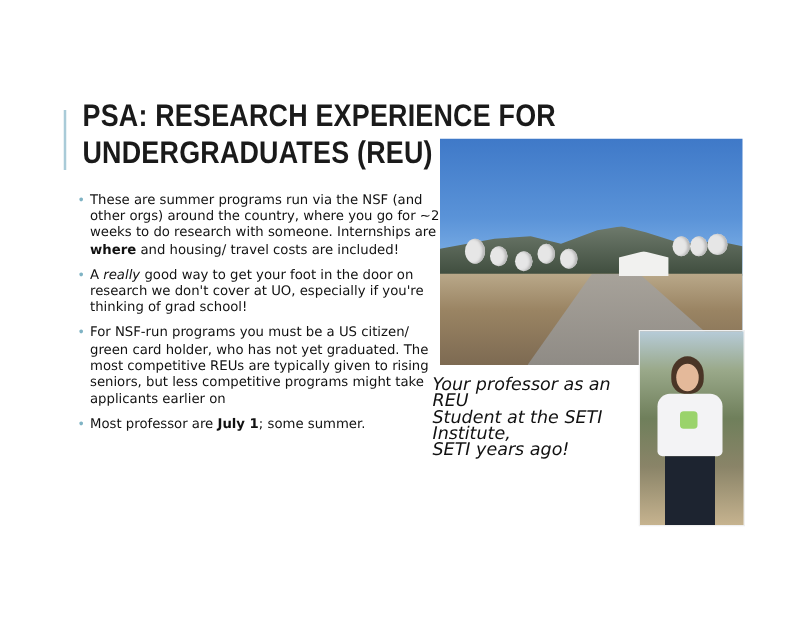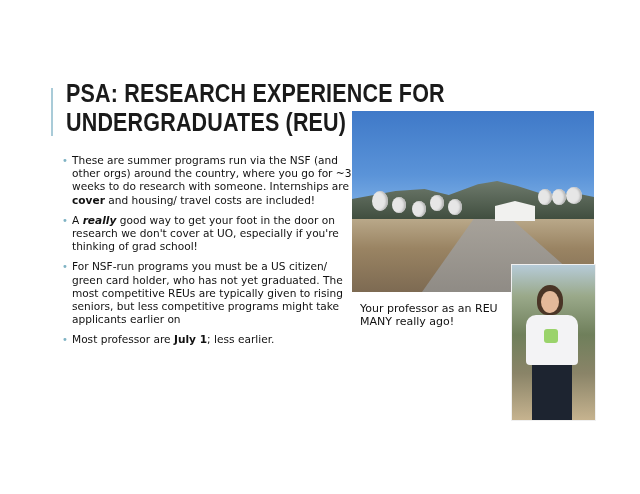--- a/index.html
+++ b/index.html
@@ -21,24 +21,24 @@
       position: absolute; left: 62px; top: 154px; width: 290px; margin: 0; padding: 0; list-style: none;
     }
     .bullet {
       position: relative; padding-left: 10px; margin-bottom: 7px;
       font-family: "DejaVu Sans", sans-serif; font-size: 10.6px; line-height: 13.2px; color: #111;
     }
     .bullet .dot {
       position: absolute; left: 0; top: 0; color: #7fb3c4; font-size: 10px;
     }
     .bullet b { font-weight: bold; }
-    .bullet i { font-style: italic; font-weight: bold; }
+    .bullet i { font-style: italic; }
     .caption {
-      position: absolute; left: 360px; top: 302px; width: 150px;
-      font-family: "DejaVu Sans", sans-serif; font-size: 11px; line-height: 13px; color: #111;
+      position: absolute; left: 346px; top: 302px; width: 150px;
+      font-family: "DejaVu Sans", sans-serif; font-style: italic; font-size: 14px; line-height: 13px; color: #111;
     }
     .photo-main {
       position: absolute; left: 352px; top: 111px; width: 242px; height: 181px; overflow: hidden;
       background: linear-gradient(180deg, #3f79c8 0%, #5a93d8 35%, #7eb0e6 55%, #a4c6e6 60%);
     }
     .photo-main .mountain {
       position: absolute; left: 0; top: 70px; width: 242px; height: 40px;
       background: linear-gradient(180deg, #6e7a6c, #3e4c3d);
       clip-path: polygon(0 45%, 18% 25%, 30% 20%, 40% 35%, 52% 8%, 60% 0%, 68% 12%, 80% 35%, 92% 30%, 100% 40%, 100% 100%, 0 100%);
     }
@@ -87,33 +87,33 @@
 <div class="accent-bar"></div>
 
 <div class="title">
   <div>PSA: RESEARCH EXPERIENCE FOR</div>
   <div>UNDERGRADUATES (REU)</div>
 </div>
 
 <ul class="bullets">
   <li class="bullet">
     <span class="dot">•</span>
-    <span>These are summer programs run via the NSF (and other orgs) around the country, where you go for ~3 weeks to do research with someone.  Internships are </span><b>cover</b><span> and housing/ travel costs are included!</span>
+    <span>These are summer programs run via the NSF (and other orgs) around the country, where you go for ~2 weeks to do research with someone.  Internships are </span><b>where</b><span> and housing/ travel costs are included!</span>
   </li>
   <li class="bullet">
     <span class="dot">•</span>
     <span>A </span><i>really</i><span> good way to get your foot in the door on research we don't cover at UO, especially if you're thinking of grad school!</span>
   </li>
   <li class="bullet">
     <span class="dot">•</span>
     <span>For NSF-run programs you must be a US citizen/ green card holder, who has not yet graduated.  The most competitive REUs are typically given to rising seniors, but less competitive programs might take applicants earlier on</span>
   </li>
   <li class="bullet">
     <span class="dot">•</span>
-    <span>Most professor are </span><b>July 1</b><span>; less earlier.</span>
+    <span>Most professor are </span><b>July 1</b><span>; some summer.</span>
   </li>
 </ul>
 
 <div class="photo-main">
   <div class="mountain"></div>
   <div class="ground"></div>
   <div class="road"></div>
   <div class="building"></div>
   <div class="dish" style="left:20px;top:80px;width:16px;height:20px;"></div>
   <div class="dish" style="left:40px;top:86px;"></div>
@@ -128,14 +128,15 @@
 <div class="photo-inset">
   <div class="shirt"></div>
   <div class="logo"></div>
   <div class="pants"></div>
   <div class="hair"></div>
   <div class="face"></div>
 </div>
 
 <div class="caption">
   <div>Your professor as an REU</div>
-  <div>MANY really ago!</div>
+  <div>Student at the SETI Institute,</div>
+  <div>SETI years ago!</div>
 </div>
 
 </body></html>

